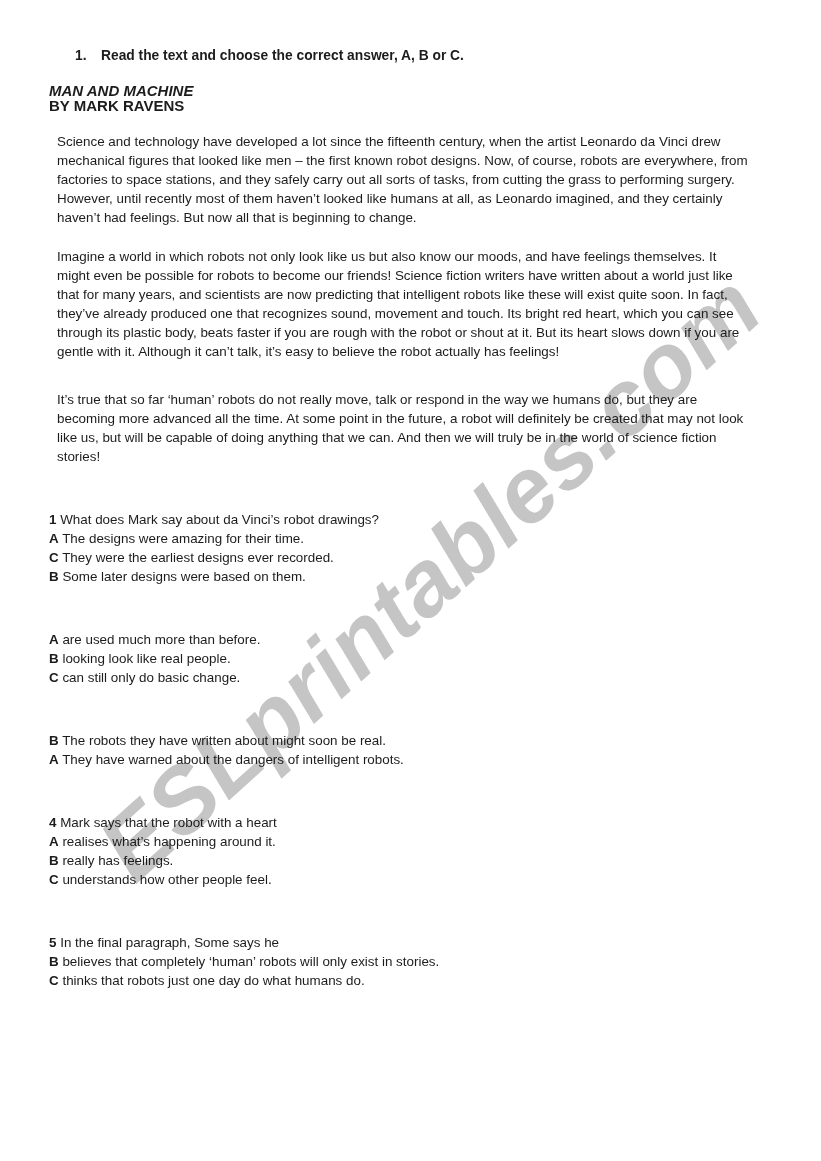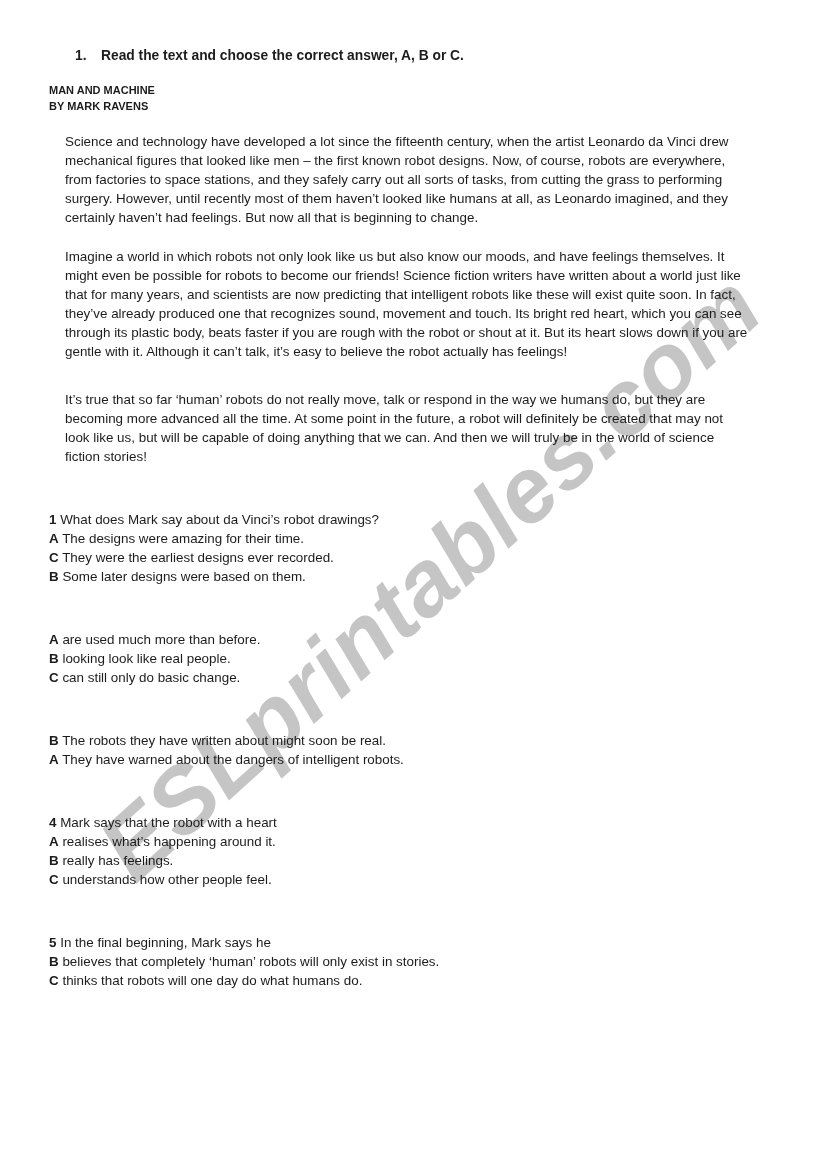--- a/index.html
+++ b/index.html
@@ -47,31 +47,32 @@
     padding-left: 26px;
     display: flex;
     margin-bottom: 17px;
   }
   .instruction .num {
     width: 26px;
     flex: 0 0 26px;
   }
   .doc-title {
     font-weight: 700;
-    font-size: 11px;
+    font-size: 15px;
     line-height: 17px;
+    font-style: italic;
   }
   .byline {
     font-weight: 700;
-    font-size: 11px;
+    font-size: 15px;
     line-height: 14px;
     margin-bottom: 19px;
   }
   .para {
-    margin: 0 0 20px 16px;
+    margin: 0 0 20px 8px;
   }
   .para.p2 {
     margin-bottom: 29px;
   }
   .para.p3 {
     margin-bottom: 17px;
   }
   .question-block {
     margin-bottom: 17px;
     margin-top: 44px;
@@ -165,26 +166,26 @@
       </div>
       <div class="opt">
         <span class="letter">C</span>
         <span>understands how other people feel.</span>
       </div>
     </div>
 
     <div class="question-block">
       <div class="qline">
         <span class="qnum">5</span>
-        <span>In the final beginning, Mark says he</span>
+        <span>In the final paragraph, Some says he</span>
       </div>
       <div class="opt">
         <span class="letter">B</span>
         <span>believes that completely ‘human’ robots will only exist in stories.</span>
       </div>
       <div class="opt">
         <span class="letter">C</span>
-        <span>thinks that robots will one day do what humans do.</span>
+        <span>thinks that robots just one day do what humans do.</span>
       </div>
     </div>
 
   </div>
 </div>
 
 </body></html>

